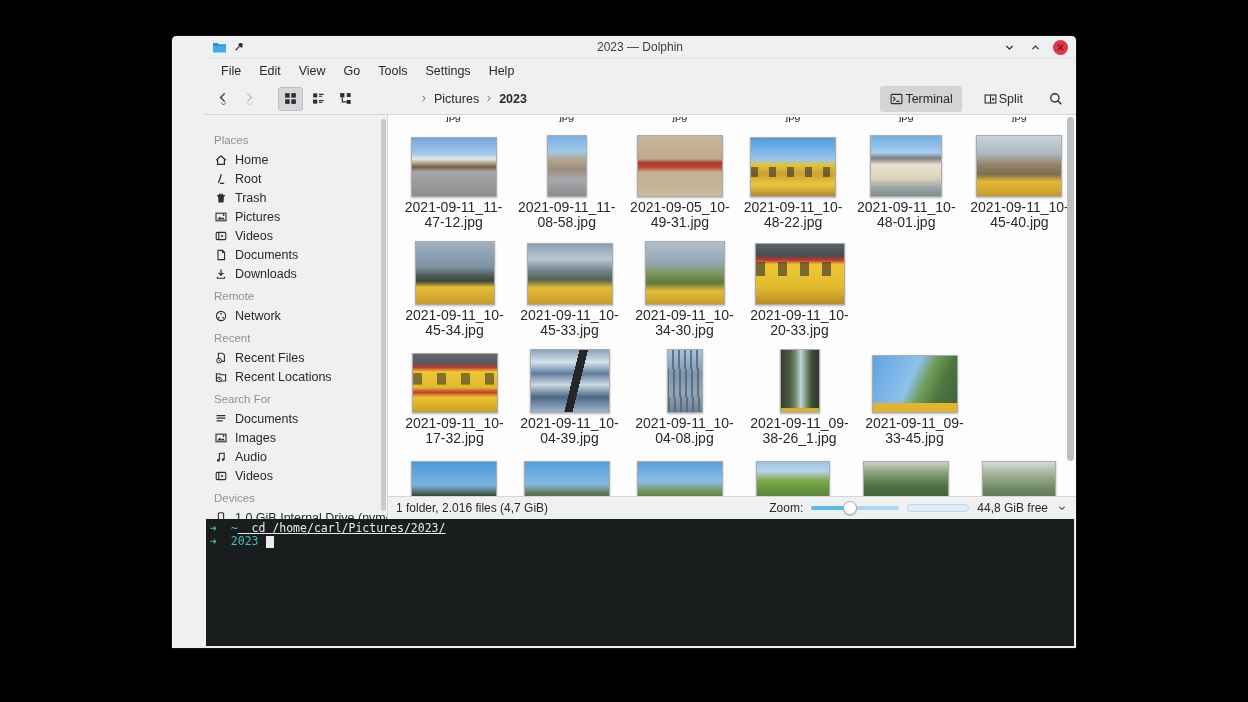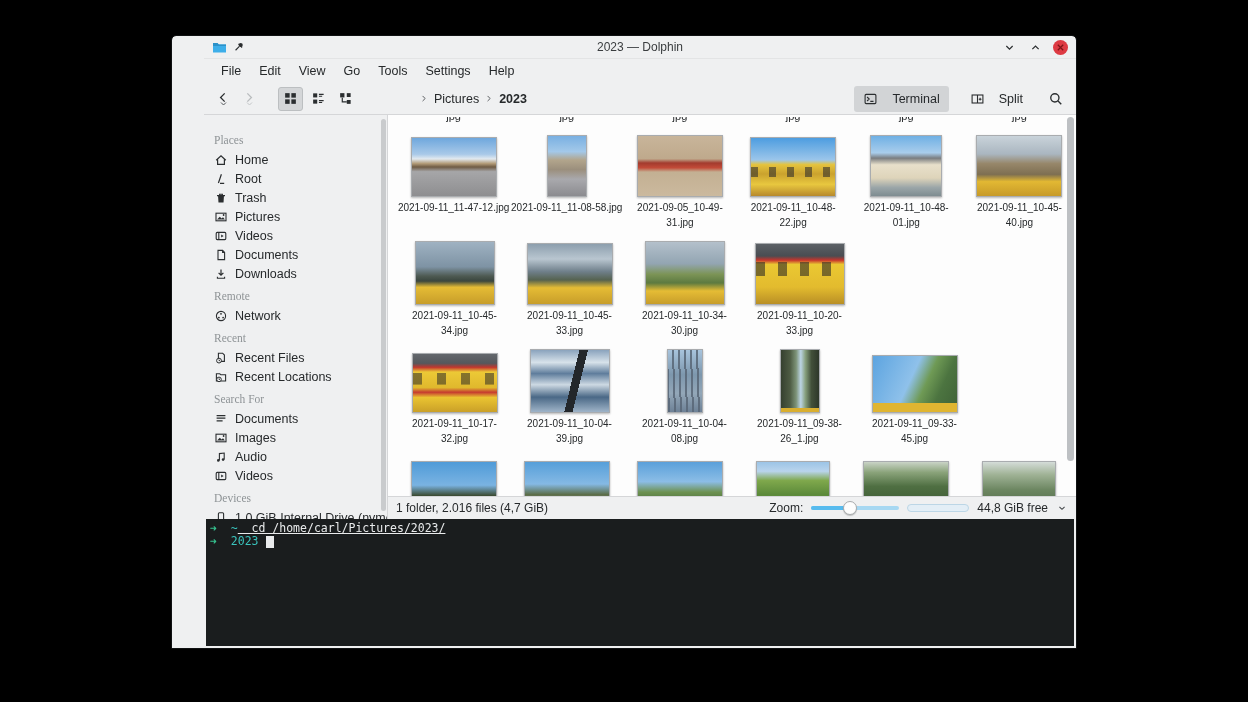--- a/index.html
+++ b/index.html
@@ -29,44 +29,44 @@
     border-bottom:1px solid var(--chrome-border);}
   .nav-btn{width:22px;height:24px;display:flex;flex-direction:column;align-items:center;justify-content:center;margin-right:4px;}
   .nav-caret{margin-top:-2px;}
   .viewmode-group{display:flex;align-items:center;margin-left:14px;gap:4px;}
   .tool-btn{height:24px;display:flex;align-items:center;justify-content:center;padding:0 4px;border-radius:3px;}
   .tool-btn.pressed{background:#d4d6d8;border:1px solid #bcbfc1;}
   .breadcrumb{display:flex;align-items:center;margin-left:62px;font-size:12.5px;gap:2px;}
   .crumb{padding:2px 3px;}
   .crumb.current{font-weight:bold;}
   .toolbar-right{margin-left:auto;display:flex;align-items:center;gap:12px;}
-  .labeled-btn{display:flex;align-items:center;gap:14px;height:26px;padding:0 9px;border-radius:3px;font-size:12.5px;}
+  .labeled-btn{display:flex;align-items:center;gap:1px;height:26px;padding:0 9px;border-radius:3px;font-size:12.5px;}
   .labeled-btn.pressed{background:#d2d4d6;}
   
   .main{flex:1;display:flex;min-height:0;}
   .sidebar{width:184px;flex:none;position:relative;padding-top:12px;overflow:hidden;
     border-right:1px solid var(--chrome-border);font-size:12.5px;}
-  .section-title{color:var(--grey-text);font-size:11.5px;padding:0 0 4px 10px;margin-top:7px;font-family:Liberation Serif, serif;}
+  .section-title{color:var(--grey-text);font-size:11.5px;padding:0 0 4px 10px;margin-top:7px;}
   .section-title:first-child{margin-top:0;}
   .side-item{display:flex;align-items:center;height:19px;padding-left:10px;gap:7px;position:relative;cursor:pointer;white-space:nowrap;}
   .side-item .icon{width:14px;height:14px;flex:none;display:flex;align-items:center;justify-content:center;}
   .side-scrollbar{position:absolute;right:1px;top:4px;width:5px;height:392px;border-radius:3px;background:#c9cbcd;}
   .right-col{flex:1;display:flex;flex-direction:column;min-width:0;}
   .view{flex:1;background:var(--view-bg);position:relative;overflow:hidden;padding:2px 0 0 9px;}
   .view-scrollbar{position:absolute;right:2px;top:2px;width:7px;height:344px;border-radius:4px;background:#bdc0c3;}
   
   .partial-row{display:flex;height:8px;overflow:hidden;}
   .partial-cell{width:115px;text-align:center;font-size:11px;color:var(--text);overflow:hidden;height:8px;}
   .partial-cell span{display:block;margin-top:-7px;}
   .grid-row{display:flex;}
   .cell{width:115px;display:flex;flex-direction:column;align-items:center;}
   .thumb-box{height:64px;margin-top:8px;display:flex;align-items:flex-end;justify-content:center;}
   .thumb{border:1px solid #a9acaf;box-shadow:0 1px 2px rgba(0,0,0,.28);}
   .file-label{margin-top:3px;margin-bottom:3px;height:30px;width:112px;text-align:center;
-    font-size:10px;line-height:15px;overflow-wrap:break-word;}
+    font-size:14px;line-height:15px;overflow-wrap:break-word;}
   
   .sc-tarmac{background:linear-gradient(180deg,#6ea7dd 0%,#a9c9e8 28%,#e2e9ef 36%,#b29b78 44%,#6f5b44 50%,#a6a6a8 58%,#8e8e90 100%);}
   .sc-street{background:linear-gradient(180deg,#79b0e2 0%,#a3c8e9 26%,#b2a58c 40%,#9b8f7d 56%,#a9a9ad 72%,#8b8b8f 100%);}
   .sc-wall{background:linear-gradient(180deg,#c8b59a 0%,#bfa98c 38%,#a33b2e 45%,#c24b38 53%,#c3b093 60%,#cbb99e 100%);}
   .sc-trainsky{background-image:repeating-linear-gradient(90deg,rgba(35,35,42,.55) 0 7px,rgba(0,0,0,0) 7px 18px),
     linear-gradient(180deg,#4d9de0 0%,#9cc6ea 38%,#e5c33c 46%,#caa22e 62%,#e8c73f 80%,#b7892c 100%);
     background-size:100% 18%,100% 100%;background-position:0 60%,0 0;background-repeat:no-repeat;}
   .sc-house{background:linear-gradient(180deg,#6fb0e4 0%,#a9cdec 28%,#7a7d80 37%,#e8e0cb 48%,#ded4ba 70%,#9aa5a8 86%,#7e8c90 100%);}
   .sc-rockyellow{background:linear-gradient(180deg,#c9d3da 0%,#aab6c0 30%,#97876a 46%,#7e6f52 64%,#e2b833 76%,#c79a28 100%);}
   .sc-wagonfield{background:linear-gradient(180deg,#b6c3ce 0%,#8fa0ae 35%,#a5946f 48%,#8d7c57 62%,#e5bc35 76%,#d1a52c 100%);}

